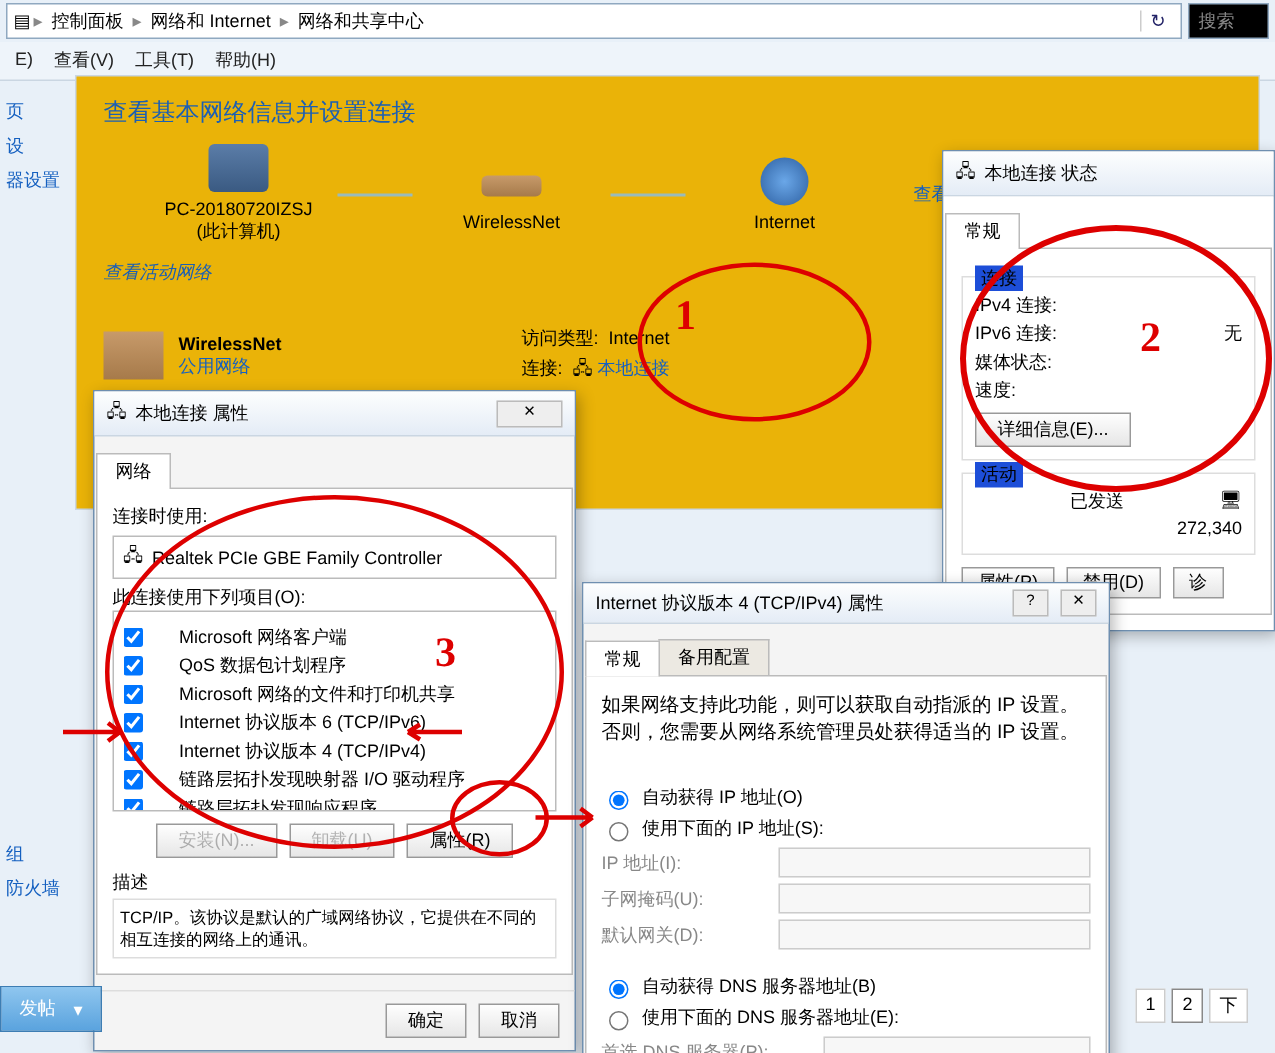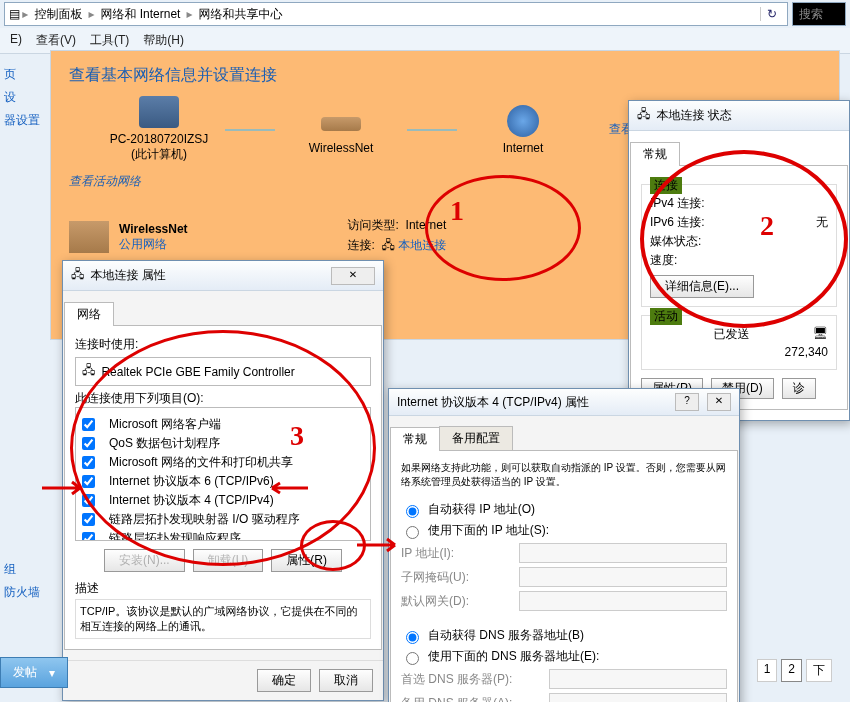--- a/index.html
+++ b/index.html
@@ -54,21 +54,21 @@
     left: 0; top: 50px;
     width: 45px;
     padding: 10px 4px;
     font-size: 12px;
   }
   .sidebar a { color: #1560c0; text-decoration: none; display: block; margin: 6px 0;}
   .content {
     position: absolute;
     left: 50px; top: 50px;
     right: 10px;
-    background: #fdba74;
+    background: #eab308;
     border: 1px solid #cad6e2;
     padding: 14px 18px;
     height: 260px;
   }
   .title-big { color: #1b5fb4; font-size: 16px; font-weight: 500; margin-bottom: 10px;}
   .net-map { display: flex; align-items: center; gap: 16px; margin: 10px 0 4px 40px;}
   .net-node { text-align: center; font-size: 12px; min-width: 100px;}
   .net-icon { width: 40px; height: 32px; margin: 0 auto 4px; background: #9ab; border-radius: 4px;}
   .net-icon.pc { background: linear-gradient(#5b7da8,#3a5a82); }
   .net-icon.router { background: linear-gradient(#c79a6a,#a67a4a); height:14px; margin-top:12px; margin-bottom:10px;}
@@ -100,32 +100,32 @@
   }
   .closebox { margin-left:auto; width:42px;height:16px; border:1px solid #bbb; background:#eee; text-align:center; font-size:10px; line-height:14px;}
   .dlg-body { padding:10px 1px;}
   .tabs { display:flex; }
   .tab { border:1px solid #bbb; border-bottom:none; padding:3px 12px; background:#fff; margin-right:-1px;}
   .tab.active { background:#fff; position:relative; top:1px;}
   .tab:not(.active){ background:#ece9e2;}
   .tab-panel { border:1px solid #bbb; background:#fff; padding:10px;}
   .field-row { display:flex; align-items:center; margin:4px 0; gap:8px;}
   .inset { border:1px solid #bbb; background:#fff; padding:6px; max-height:120px; overflow:auto;}
-  .chk { display:flex; align-items:center; gap:14px; margin:2px 0;}
+  .chk { display:flex; align-items:center; gap:24px; margin:2px 0;}
   input[type=checkbox]{margin:0;}
   .btn { border:1px solid #999; background:linear-gradient(#fefefe,#e6e6e6); padding:2px 14px; font-size:12px; }
   .btn-row { display:flex; gap:8px; justify-content:center; margin-top:8px;}
   .dlg-foot { display:flex; justify-content:flex-end; gap:8px; padding:8px 10px; border-top:1px solid #ddd;}
   .ghost-input { border:1px solid #ccc; height:18px; flex:1; background:#f7f7f7;}
   .radio-row { display:flex; align-items:center; gap:6px; margin:4px 0;}
   .muted { color:#888; }
 
   
   .group { border:1px solid #ddd; margin:8px 0; padding:8px; position:relative;}
-  .group-title { position:absolute; top:-8px; left:8px; background:#4d7c0f; padding:0 4px;}
+  .group-title { position:absolute; top:-8px; left:8px; background:#1d4ed8; padding:0 4px;}
   .kv { display:flex; justify-content:space-between; margin:2px 0;}
 
   
   .anno {
     position:absolute;
     border:3px solid #d00;
     border-radius:50%;
     pointer-events:none;
   }
   .anno-num {
@@ -346,21 +346,21 @@
     <span>Internet 协议版本 4 (TCP/IPv4) 属性</span>
     <span class="closebox" style="width:22px">?</span>
     <span class="closebox" style="width:22px;margin-left:2px">✕</span>
   </div>
   <div class="dlg-body">
     <div class="tabs">
       <div class="tab active">常规</div>
       <div class="tab">备用配置</div>
     </div>
     <div class="tab-panel">
-      <div style="font-size:10px;margin-bottom:12px">如果网络支持此功能，则可以获取自动指派的 IP 设置。否则，您需要从网络系统管理员处获得适当的 IP 设置。</div>
+      <div style="font-size:13px;margin-bottom:26px">如果网络支持此功能，则可以获取自动指派的 IP 设置。否则，您需要从网络系统管理员处获得适当的 IP 设置。</div>
       <div class="radio-row">
           <input type="radio" name="ip" checked="" style="">
           <span>自动获得 IP 地址(O)</span>
         </div>
       <div class="radio-row">
           <input type="radio" name="ip" style="">
           <span>使用下面的 IP 地址(S):</span>
         </div>
       <div class="field-row muted">
           <span style="width:110px">IP 地址(I):</span>

